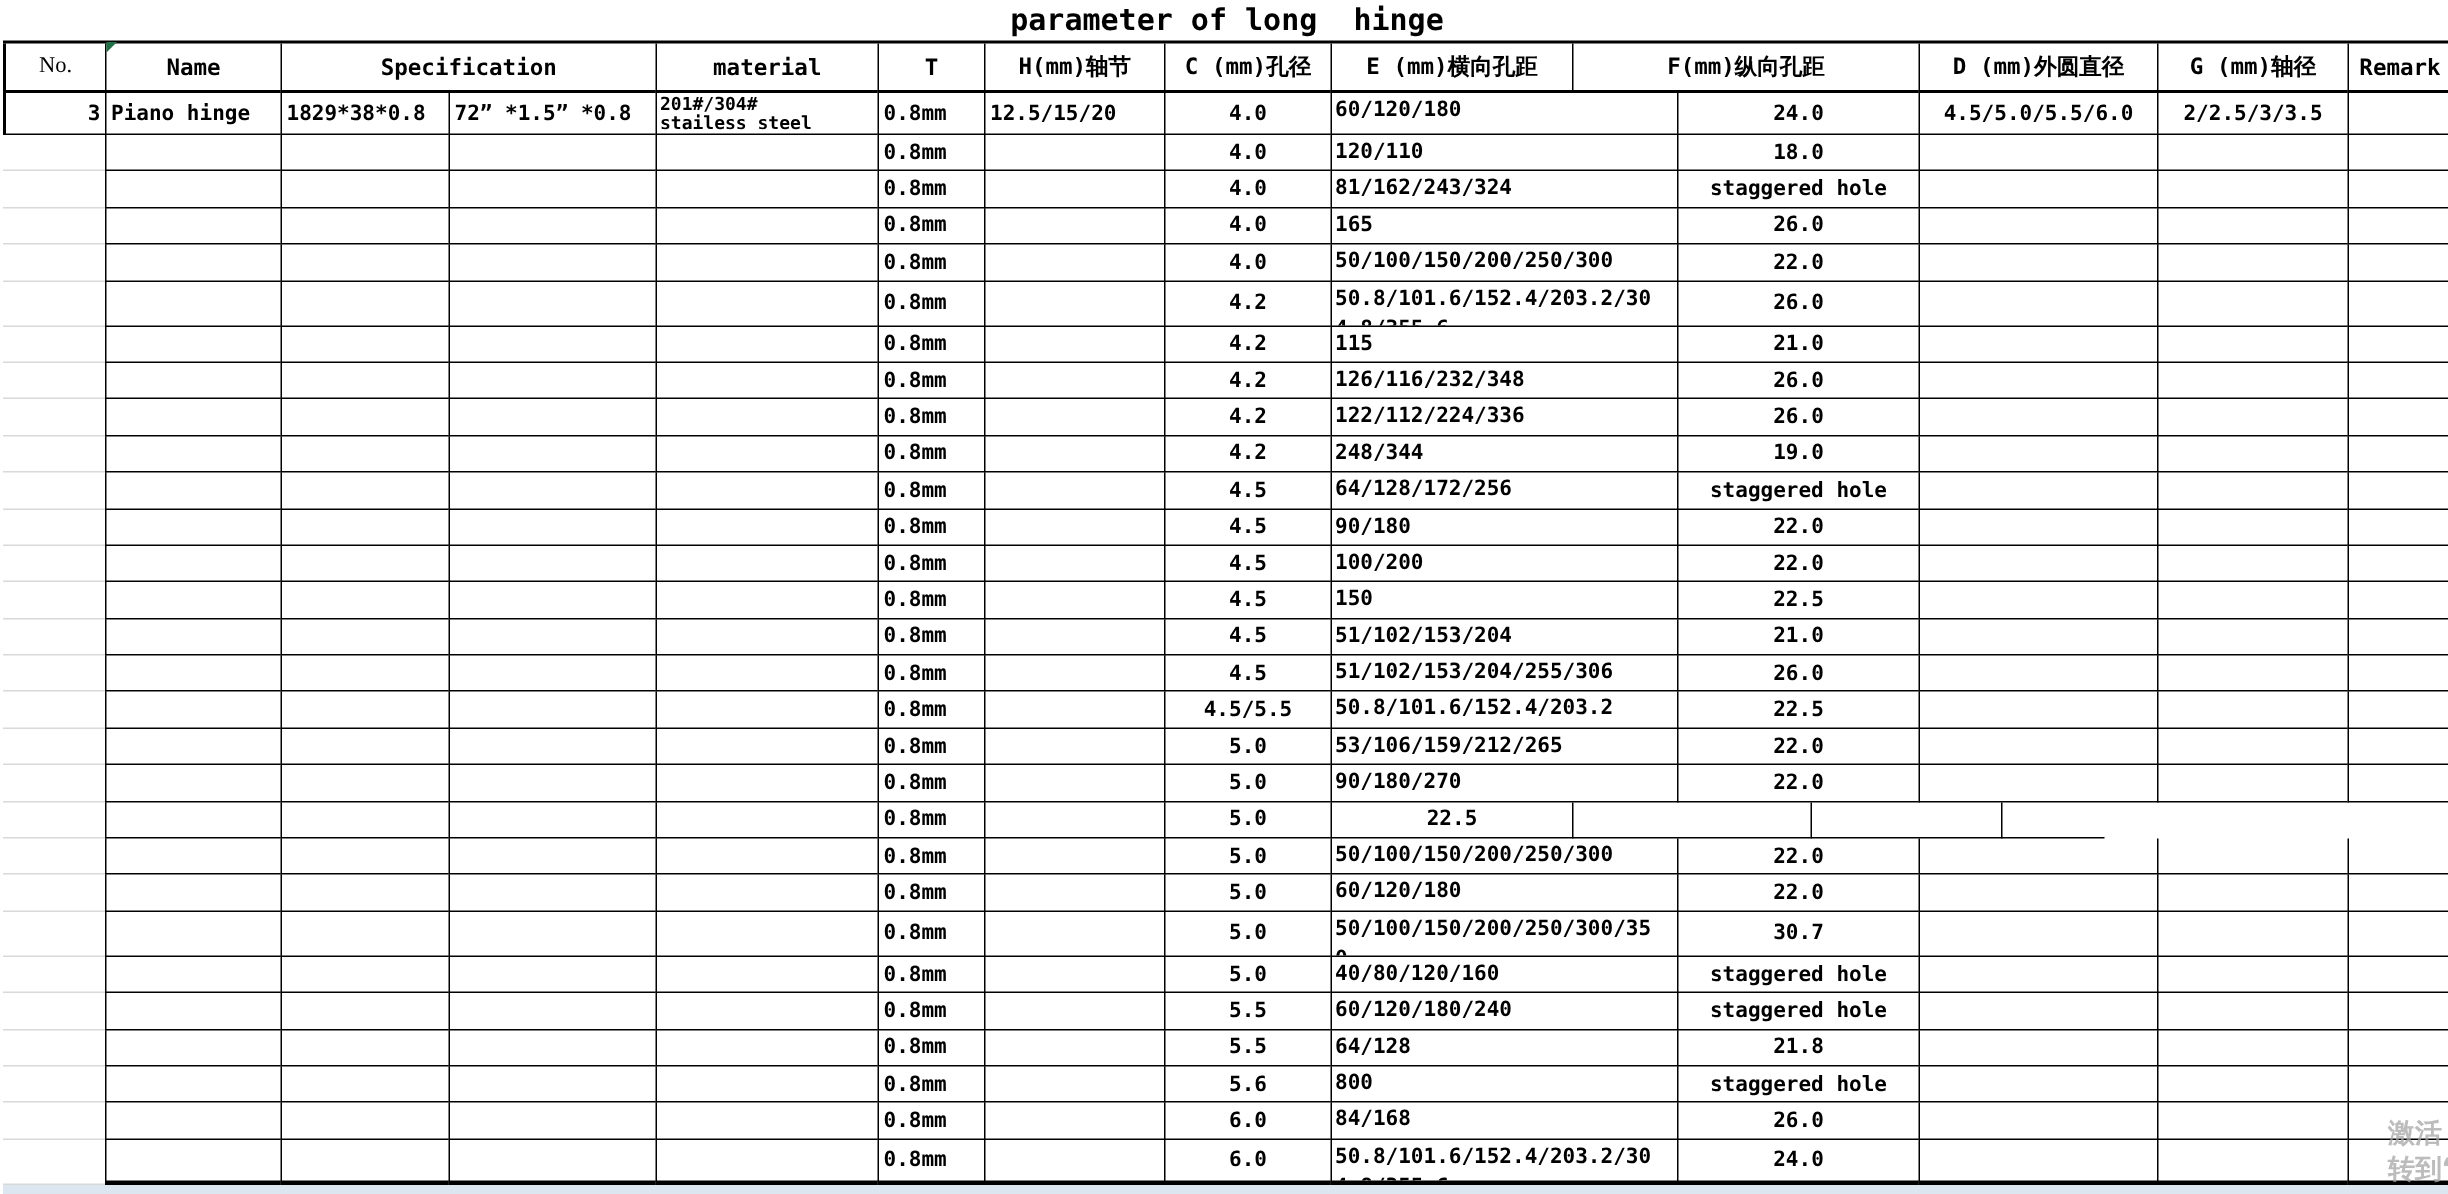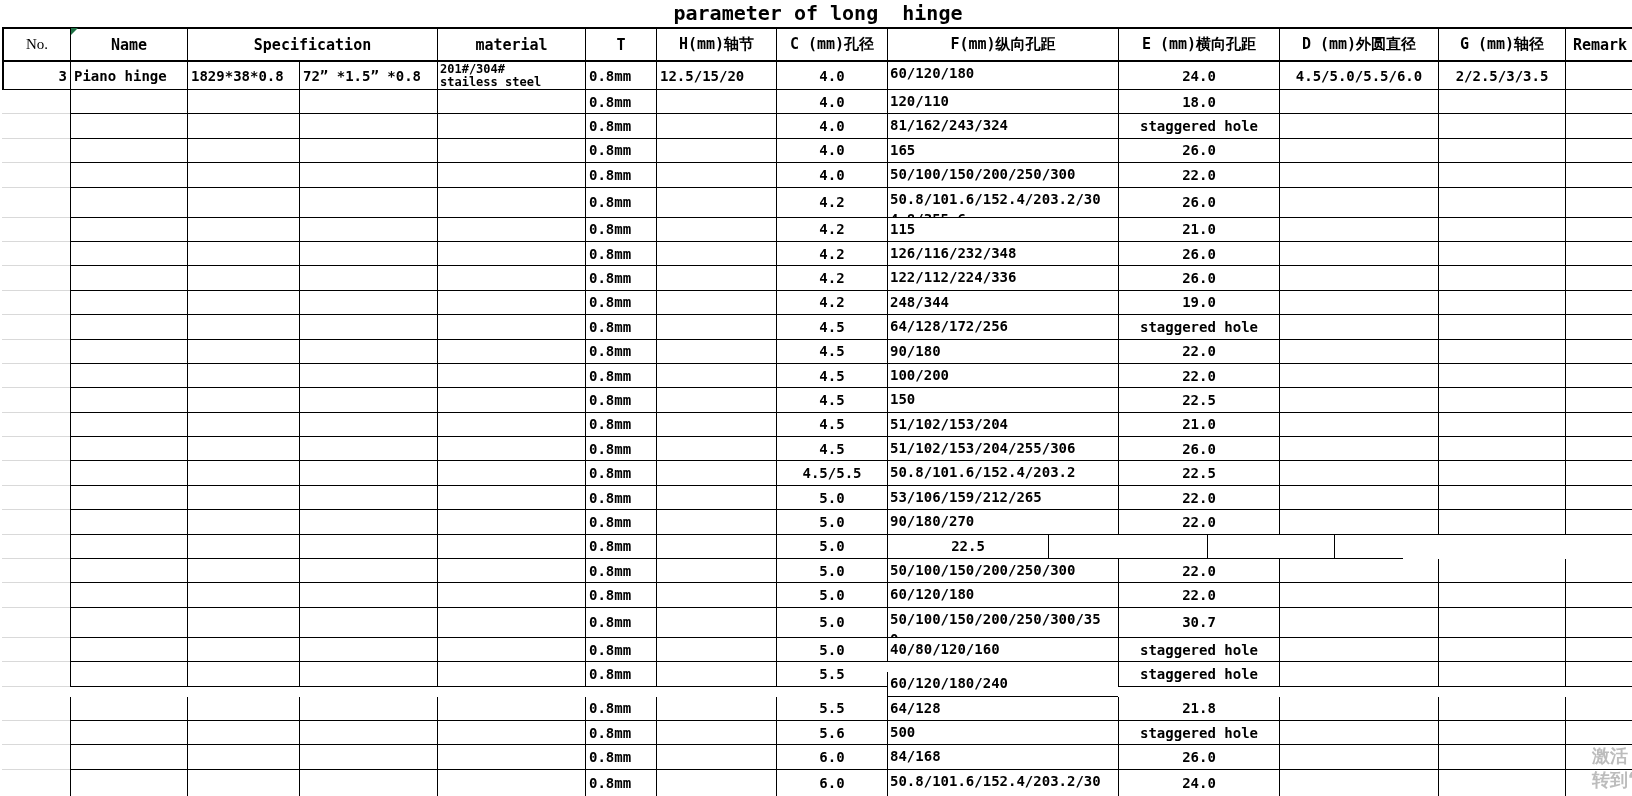--- a/index.html
+++ b/index.html
@@ -38,22 +38,22 @@
   <div class="title">parameter of long  hinge</div>
   <div id="grid">
       <div class="row hdr">
         <div class="cell no-h" style="width: 68px; height: 33px;">No.</div>
         <div class="cell" style="width: 117px; height: 33px;">Name</div>
         <div class="cell" style="width: 250px; height: 33px;">Specification</div>
         <div class="cell" style="width: 148px; height: 33px;">material</div>
         <div class="cell" style="width: 71px; height: 33px;">T</div>
         <div class="cell" style="width: 120px; height: 33px;">H(mm)轴节</div>
         <div class="cell" style="width: 111px; height: 33px;">C (mm)孔径</div>
+        <div class="cell" style="width: 161px; height: 33px;">E (mm)横向孔距</div>
         <div class="cell" style="width: 231px; height: 33px;">F(mm)纵向孔距</div>
-        <div class="cell" style="width: 161px; height: 33px;">E (mm)横向孔距</div>
         <div class="cell" style="width: 159px; height: 33px;">D (mm)外圆直径</div>
         <div class="cell" style="width: 127px; height: 33px;">G (mm)轴径</div>
         <div class="cell" style="width: 69px; height: 33px;">Remark</div>
       </div>
       <div class="row">
         <div class="cell no-1" style="width: 68px; height: 28px;">3</div>
         <div class="cell al" style="width: 117px; height: 28px;">Piano hinge</div>
         <div class="cell al" style="width: 112px; height: 28px;">1829*38*0.8</div>
         <div class="cell al" style="width: 138px; height: 28px;">72” *1.5” *0.8</div>
         <div class="cell mat" style="width: 148px; height: 28px;"><div>201#/304#</div><div>stailess steel</div></div>
@@ -412,21 +412,21 @@
       </div>
       <div class="row">
         <div class="cell no-x" style="width: 68px; height: 24.4px;"></div>
         <div class="cell al" style="width: 117px; height: 24.4px;"></div>
         <div class="cell al" style="width: 112px; height: 24.4px;"></div>
         <div class="cell al" style="width: 138px; height: 24.4px;"></div>
         <div class="cell" style="width: 148px; height: 24.4px;"></div>
         <div class="cell al" style="width: 71px; height: 24.4px;">0.8mm</div>
         <div class="cell al" style="width: 120px; height: 24.4px;"></div>
         <div class="cell ac" style="width: 111px; height: 24.4px;">5.5</div>
-        <div class="cell fcell" style="width: 231px; height: 24.4px; margin-top: 10px;">60/120/180/240</div>
+        <div class="cell fcell" style="width: 231px; height: 24.4px;">60/120/180/240</div>
         <div class="cell ac" style="width: 161px; height: 24.4px;">staggered hole</div>
         <div class="cell ac" style="width: 159px; height: 24.4px;"></div>
         <div class="cell ac" style="width: 127px; height: 24.4px;"></div>
         <div class="cell" style="width: 69px; height: 24.4px;"></div>
       </div>
       <div class="row">
         <div class="cell no-x" style="width: 68px; height: 24.4px;"></div>
         <div class="cell al" style="width: 117px; height: 24.4px;"></div>
         <div class="cell al" style="width: 112px; height: 24.4px;"></div>
         <div class="cell al" style="width: 138px; height: 24.4px;"></div>
@@ -442,21 +442,21 @@
       </div>
       <div class="row">
         <div class="cell no-x" style="width: 68px; height: 24.4px;"></div>
         <div class="cell al" style="width: 117px; height: 24.4px;"></div>
         <div class="cell al" style="width: 112px; height: 24.4px;"></div>
         <div class="cell al" style="width: 138px; height: 24.4px;"></div>
         <div class="cell" style="width: 148px; height: 24.4px;"></div>
         <div class="cell al" style="width: 71px; height: 24.4px;">0.8mm</div>
         <div class="cell al" style="width: 120px; height: 24.4px;"></div>
         <div class="cell ac" style="width: 111px; height: 24.4px;">5.6</div>
-        <div class="cell fcell" style="width: 231px; height: 24.4px;">500</div>
+        <div class="cell fcell" style="width: 231px; height: 24.4px;">800</div>
         <div class="cell ac" style="width: 161px; height: 24.4px;">staggered hole</div>
         <div class="cell ac" style="width: 159px; height: 24.4px;"></div>
         <div class="cell ac" style="width: 127px; height: 24.4px;"></div>
         <div class="cell" style="width: 69px; height: 24.4px;"></div>
       </div>
       <div class="row">
         <div class="cell no-x" style="width: 68px; height: 24.4px;"></div>
         <div class="cell al" style="width: 117px; height: 24.4px;"></div>
         <div class="cell al" style="width: 112px; height: 24.4px;"></div>
         <div class="cell al" style="width: 138px; height: 24.4px;"></div>

